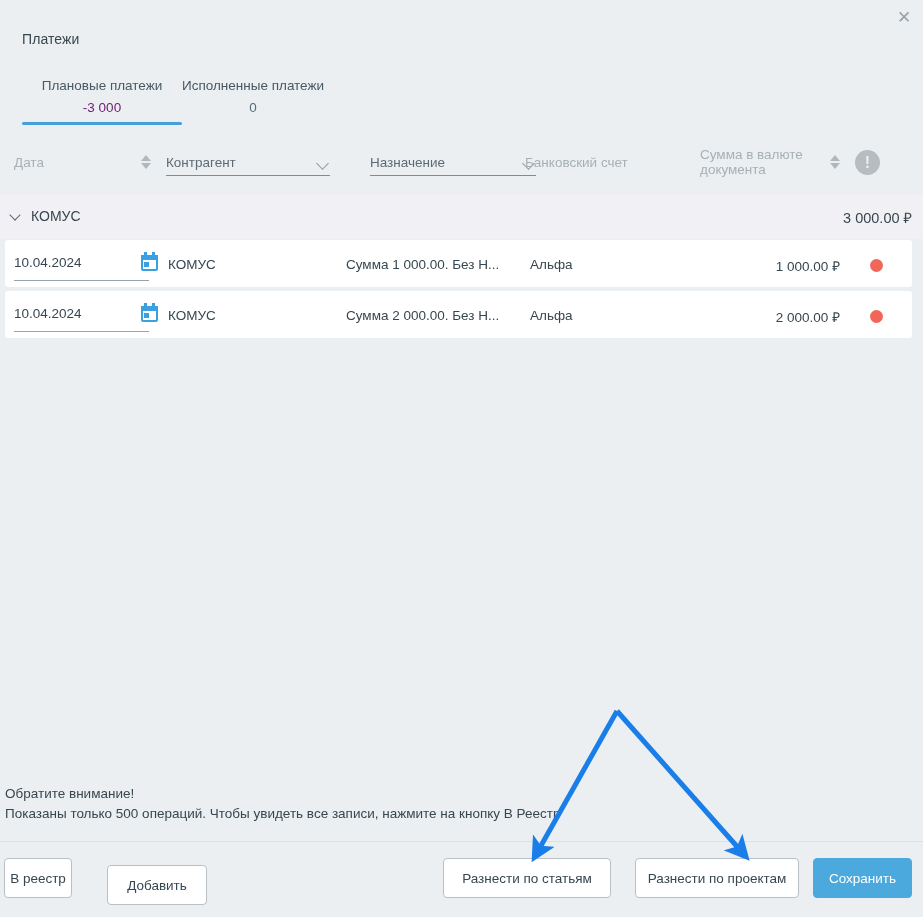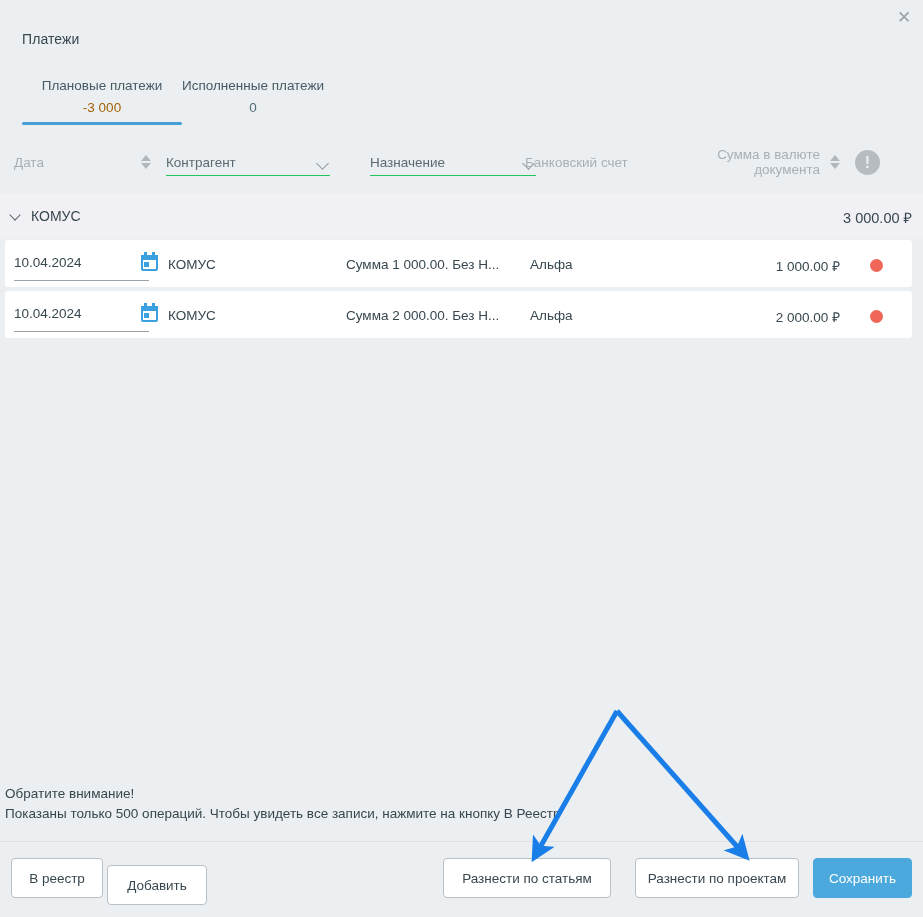--- a/index.html
+++ b/index.html
@@ -36,37 +36,37 @@
   .tab { margin-right: 0; cursor: pointer; text-align: center; }
   .tab .tab-label {
     display:block;
     font-size: 13.5px; color: #455a64; white-space: nowrap;
   }
   .tab .tab-value {
     display:block;
     font-size: 13.5px; margin-top: 7px;
   }
   .tab-0 { width: 160px; }
-  .tab-0 .tab-value { color: #a16207; }
+  .tab-0 .tab-value { color: #701a75; }
   .tab-1 .tab-value { color: #546e7a; }
   .tab-underline {
     position: absolute; left: 22px; top: 122px;
     width: 160px; height: 3px; background: #46a0d6; border-radius: 2px;
   }
 
   
   .col-head {
     position: absolute; left: 0; top: 140px;
     width: 923px; height: 44px;
   }
   .ch { position: absolute; font-size: 13.5px; color: #a7b0b6; white-space: nowrap; }
   .ch-date   { left: 14px;  top: 15px; }
   .ch-bank   { left: 525px; top: 15px; }
   .ch-sum    { left: 700px; top: 7px; width: 120px; line-height: 15px; }
-  .ch-sum span { display:block;text-align:right; }
+  .ch-sum span { display:block; }
 
   .sort-ico {
     position: absolute; width: 12px; height: 18px;
     display: flex; flex-direction: column; align-items: center; justify-content: center;
   }
   .sort-ico i { display:block; width:0; height:0; border-left:5px solid transparent;
                 border-right:5px solid transparent; }
   .sort-ico i.up   { border-bottom: 6px solid #b0b8bd; margin-bottom: 2px; }
   .sort-ico i.down { border-top: 6px solid #b0b8bd; }
   .sort-date { left: 140px; top: 13px; }
@@ -173,21 +173,21 @@
     position: absolute; height: 40px;
     background: #ffffff; border: 1px solid #b9c0c5; border-radius: 4px;
     font-size: 13.5px; color: #37474f;
     display: flex; align-items: center; justify-content: center;
     cursor: pointer; white-space: nowrap; padding: 0 14px;
     font-family: "Liberation Sans", sans-serif;
   }
   .btn-primary {
     background: #4ba9dd; border-color: #4ba9dd; color: #ffffff;
   }
-  .b-reestr  { left: 11px;  top: 858px; width: 92px; }
+  .b-reestr  { left: 4px;  top: 858px; width: 68px; }
   .b-add     { left: 107px; top: 858px; width: 100px; margin-top: 7px; }
   .b-stat    { left: 443px; top: 858px; width: 168px; }
   .b-proj    { left: 635px; top: 858px; width: 164px; }
   .b-save    { left: 813px; top: 858px; width: 99px; }
 </style>
 </head>
 <body>
 
 <div class="dialog">
 

